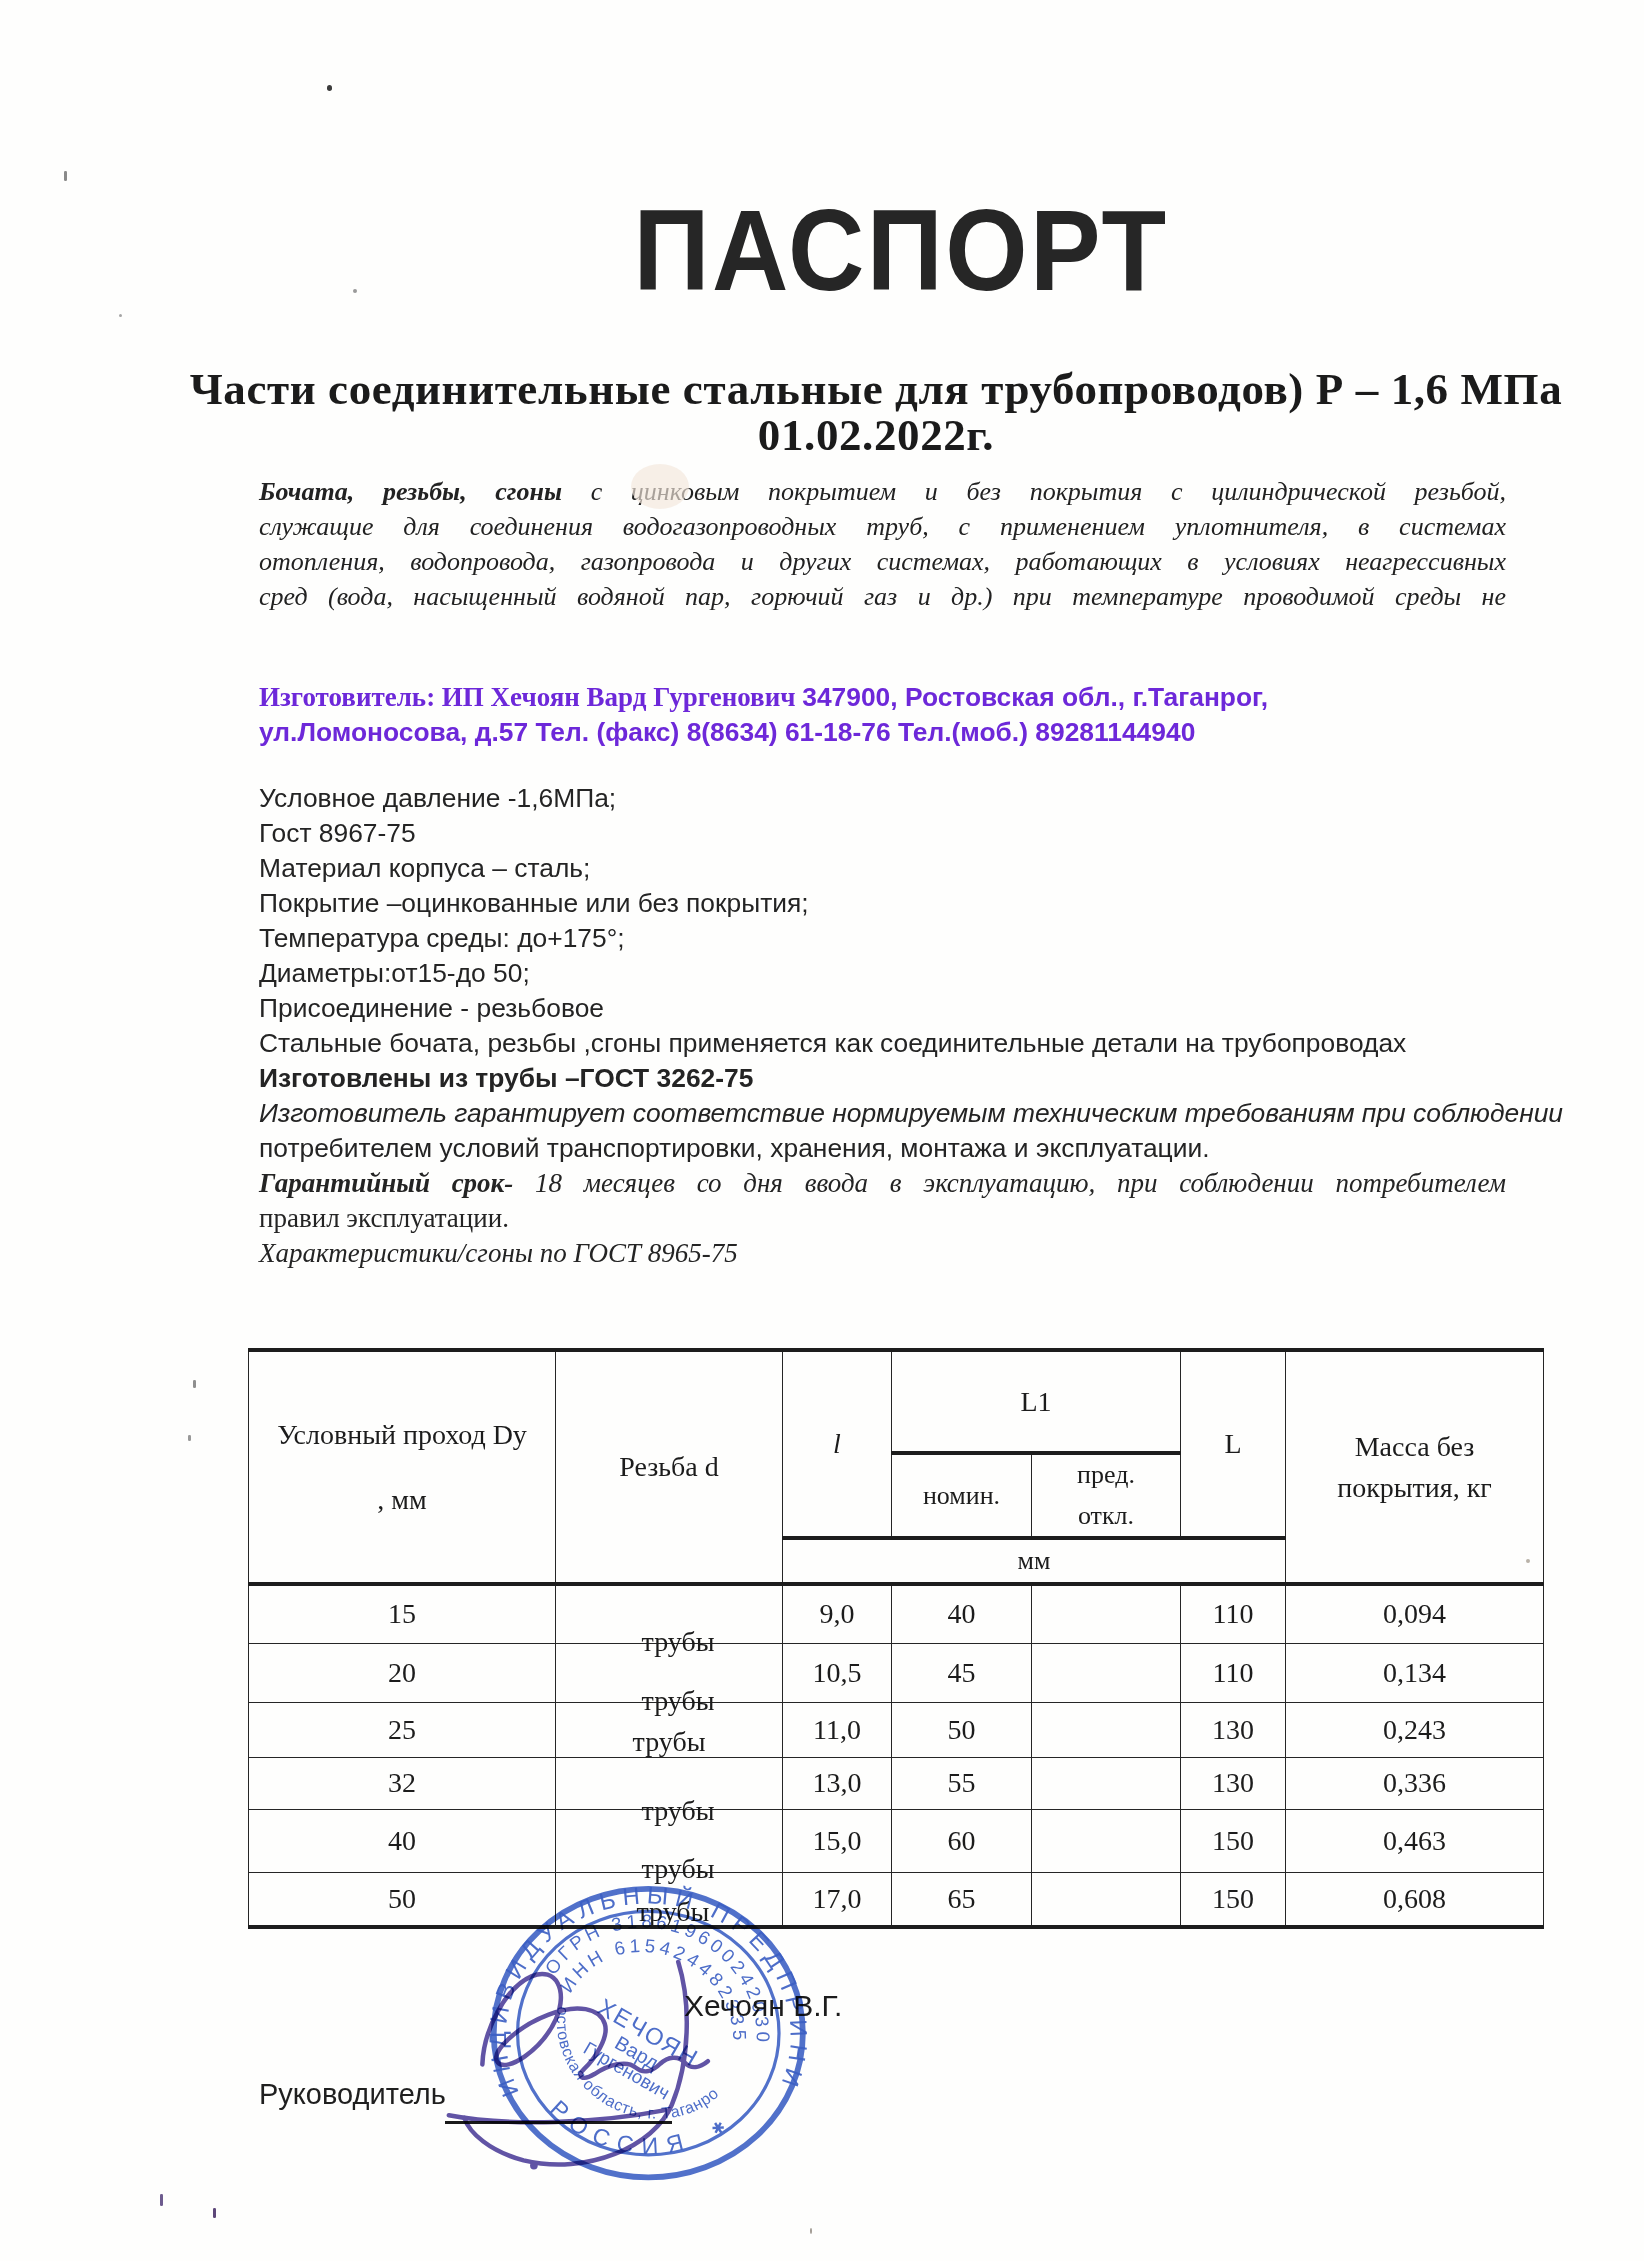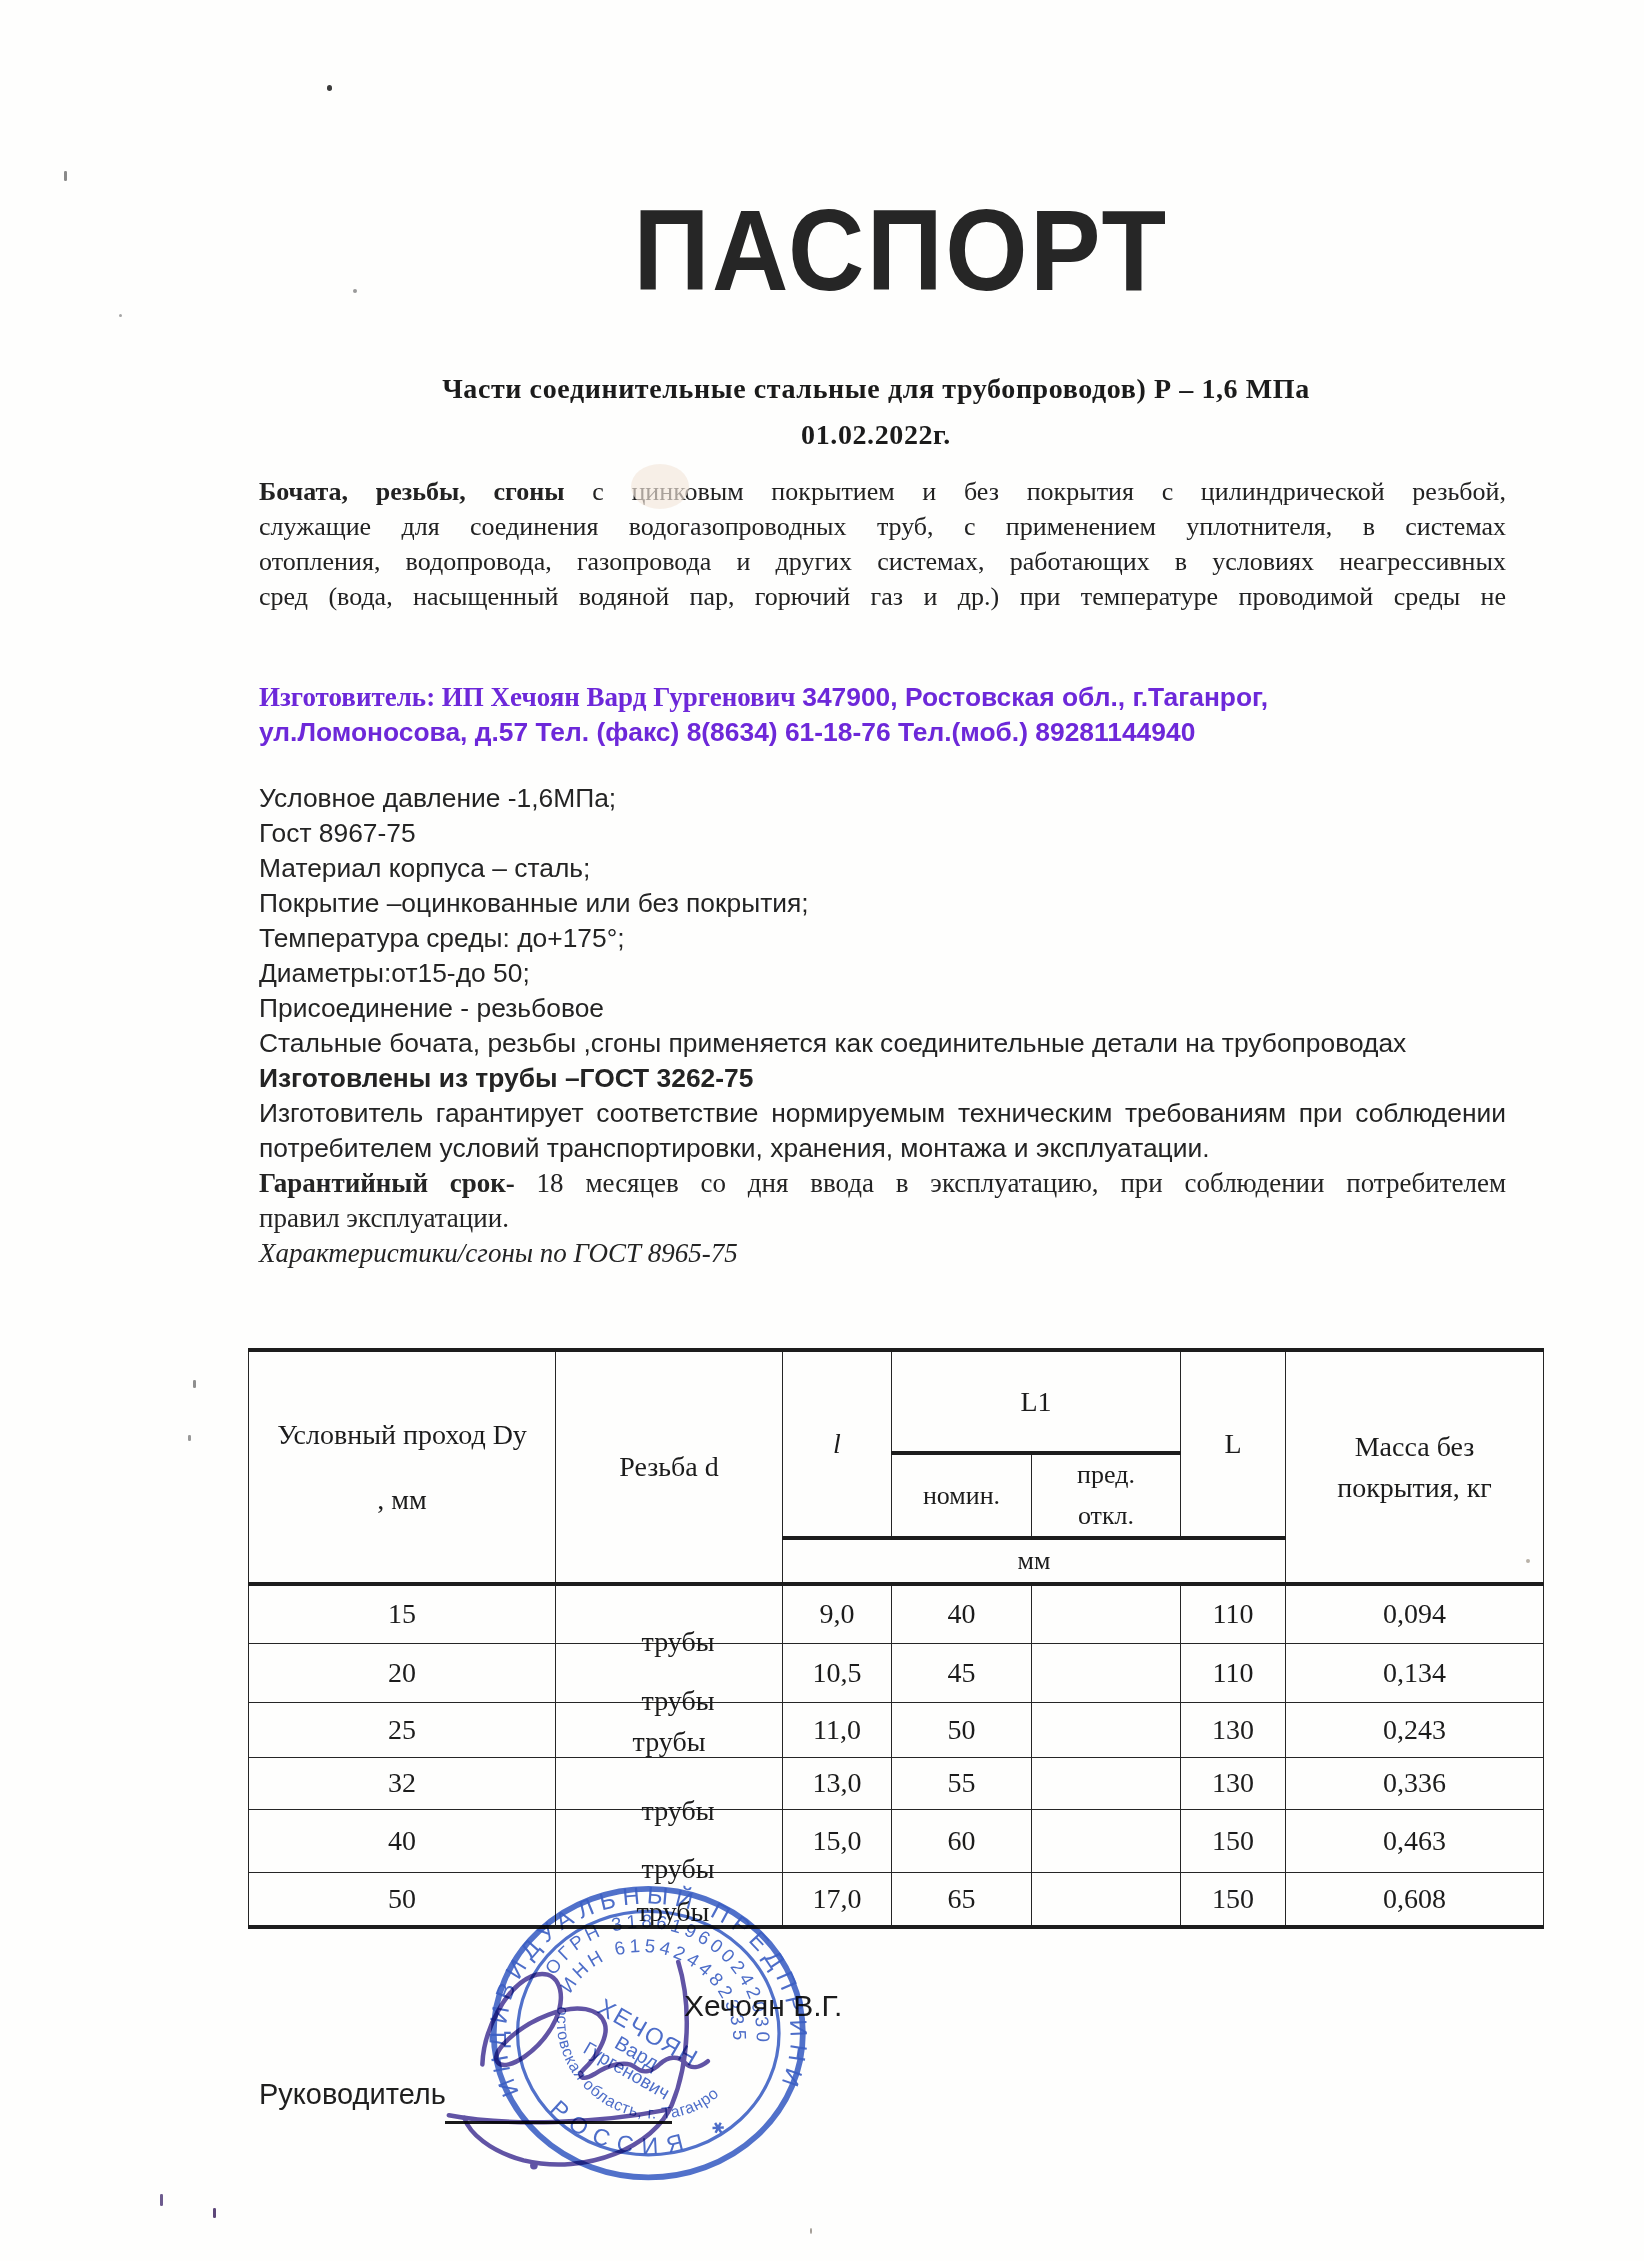--- a/index.html
+++ b/index.html
@@ -12,30 +12,30 @@
   .abs{position:absolute;}
   
   .doc-title{
     top:184px; left:901px; transform:translateX(-50%) scaleX(0.92);
     font-family:"Liberation Sans","DejaVu Sans",sans-serif;
     font-weight:bold; font-size:115px; letter-spacing:2.6px; color:#262626;
     white-space:nowrap;
   }
   .subtitle{
     top:366px; left:876px; transform:translateX(-50%);
-    text-align:center; font-weight:bold; font-size:28px; letter-spacing:0.6px;
+    text-align:center; font-weight:bold; font-size:45px; letter-spacing:0.6px;
     line-height:46px; white-space:nowrap; color:#1b1b1b;
   }
   
   .textcol{left:259px; width:1247px;}
   .serif{font-family:"Liberation Serif","DejaVu Serif",serif;}
   .sans{font-family:"Liberation Sans","DejaVu Sans",sans-serif;}
   .b{font-weight:bold;}
   .intro{top:474px; font-size:26px; line-height:35px; color:#222;}
-  .jline{white-space:nowrap; text-align:justify; text-align-last:justify; width:1247px;}
+  .jline{white-space:nowrap; text-align:justify; text-align-last:justify; width:1247px;font-style:italic;}
   .manuf{top:680px; font-size:26.4px; line-height:35px; color:#6d28d9;}
   .manuf .serif{font-size:27px;}
   .specs{top:781px; font-size:26.4px; line-height:35px; color:#242424;}
   .specs div{white-space:nowrap;}
   
   .tblwrap{top:1348px; left:248px;}
   table.spec{border-collapse:collapse; table-layout:fixed; width:1295px;
     font-size:28px; color:#1c1c1c;}
   table.spec td{border:1.9px solid #262626; text-align:center; vertical-align:middle;
     padding:0; overflow:visible;}

